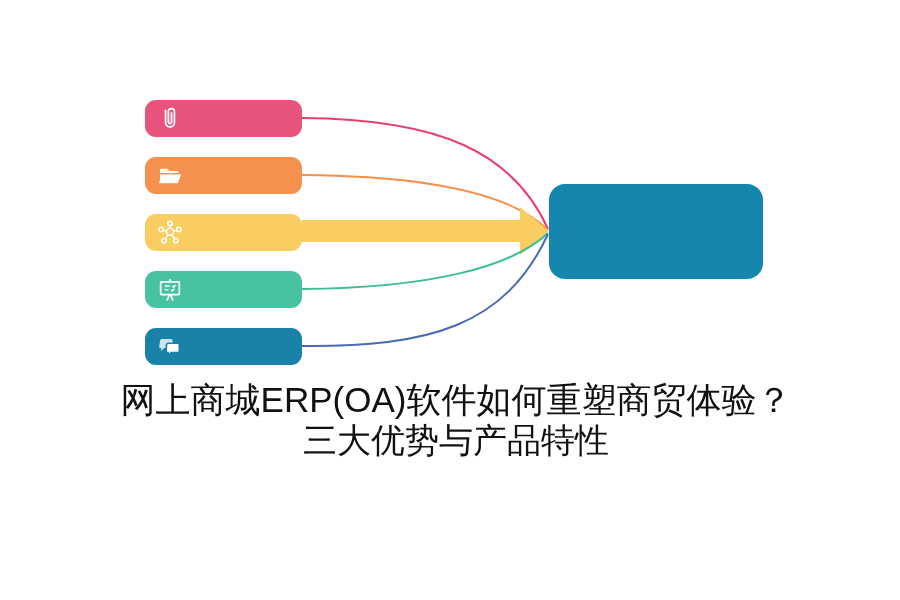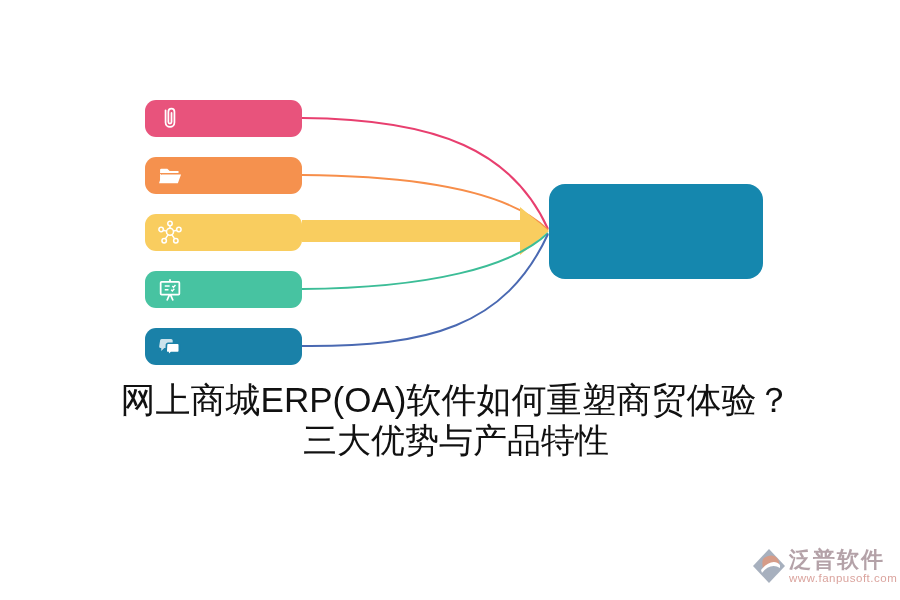--- a/index.html
+++ b/index.html
@@ -122,27 +122,14 @@
       </div>
     </div>
 
   <div class="target" id="target-box" style="background: rgb(21, 135, 174);"></div>
 
   <div class="title-block" style="color: rgb(17, 17, 17);">
     <div class="t1">网上商城ERP(OA)软件如何重塑商贸体验？</div>
     <div class="t2">三大优势与产品特性</div>
   </div>
 
-  <div class="watermark">
-    <span class="wm-icon">
-      <svg viewBox="0 0 34 36">
-        <polygon id="wm-diamond" points="17,1 33,18 17,35 1,18" fill="#98a3b3"></polygon>
-        <path id="wm-coral" d="M12 10 C 20 4, 29 9, 27 19 C 23 13, 17 14, 11 21 C 10 16, 10 12, 12 10 Z" fill="#d08b74"></path>
-        <path d="M9 22 C 16 13, 24 12, 28 17 L 28 20 C 22 16, 15 18, 10 25 Z" fill="#ffffff"></path>
-      </svg>
-    </span>
-    <span class="wm-text">
-      <span class="wm-brand" id="wm-brand" style="color: rgb(168, 146, 154);">泛普软件</span>
-      <span class="wm-url" id="wm-url" style="color: rgb(212, 147, 140);">www.fanpusoft.com</span>
-    </span>
-  </div>
 
 </div>
 
 </body></html>

